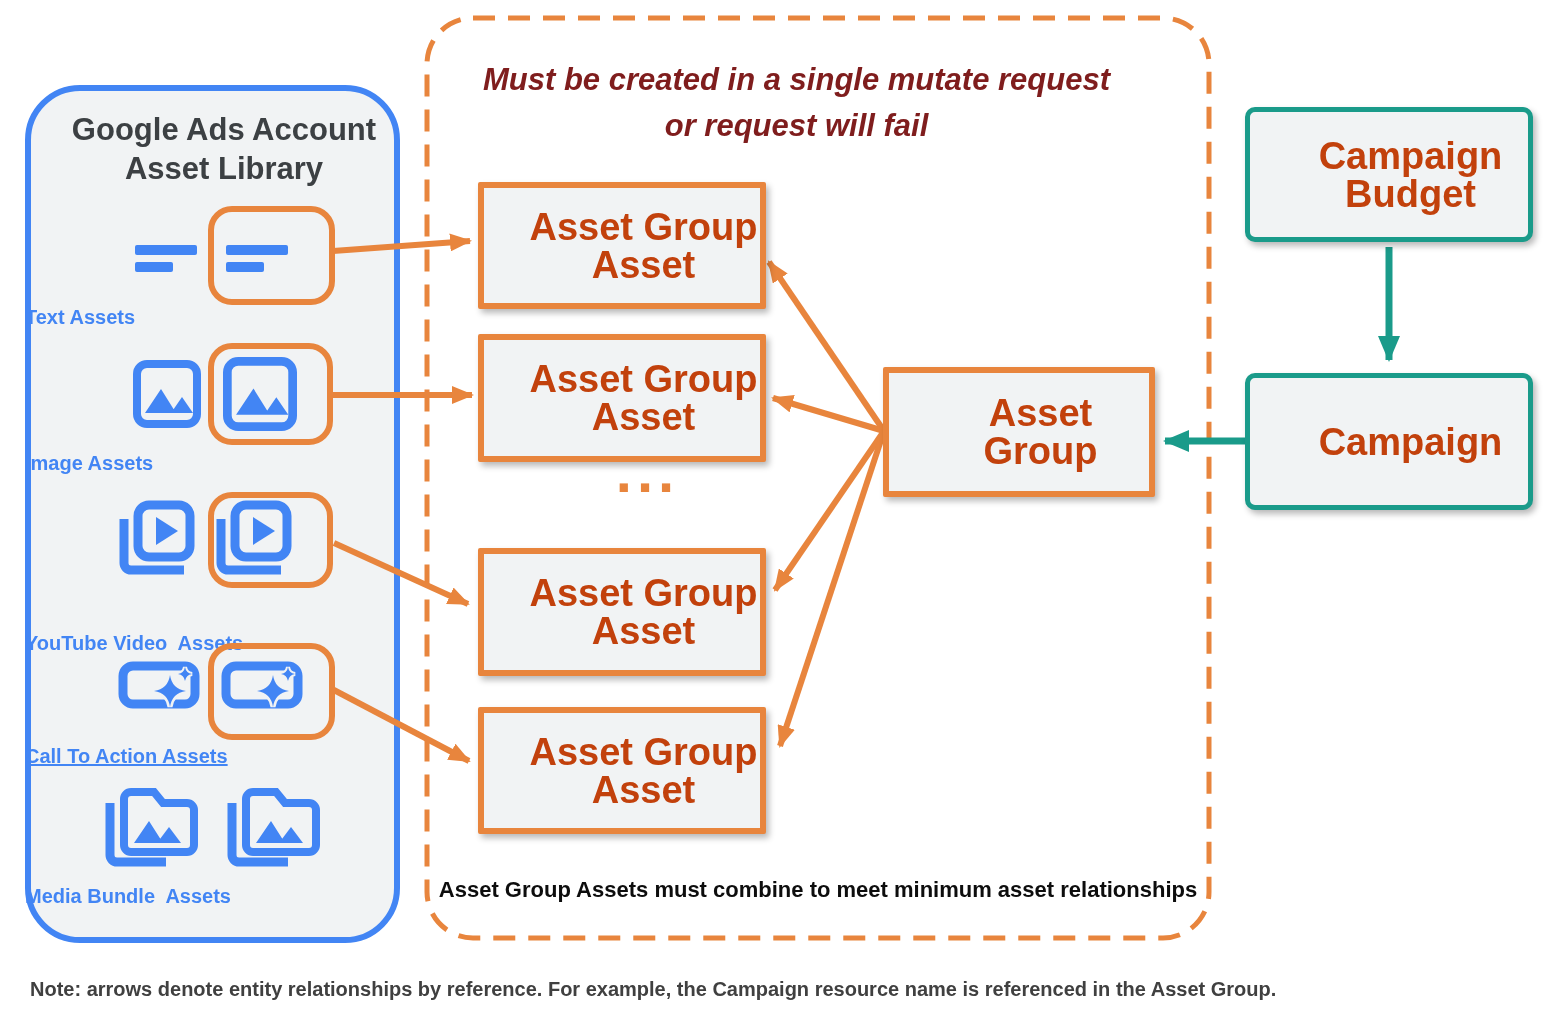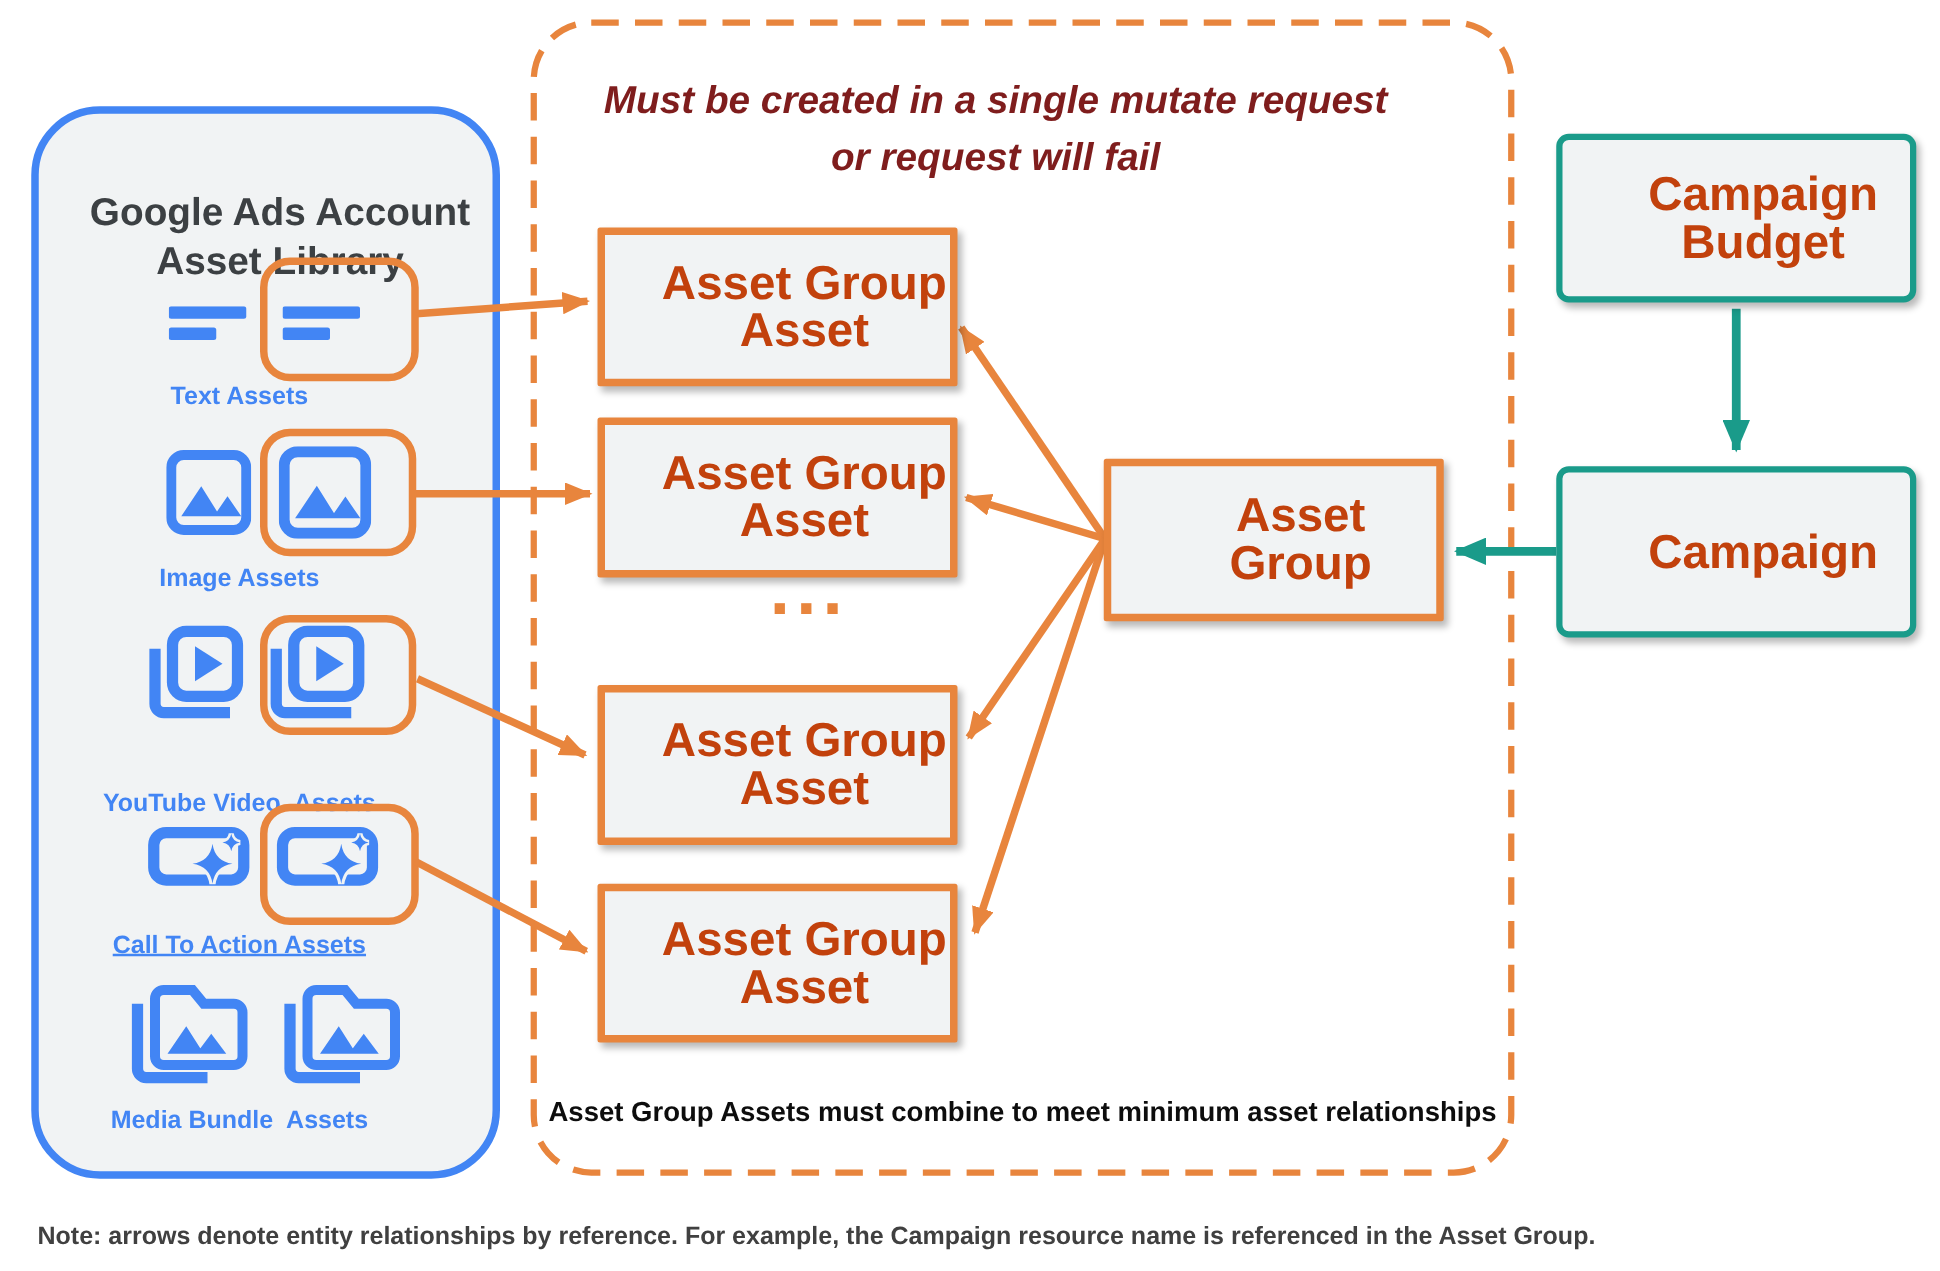--- a/index.html
+++ b/index.html
@@ -8,24 +8,24 @@
     font-family:"Liberation Sans","DejaVu Sans",sans-serif;background:#ffffff;
   }
   .abs{position:absolute;}
   
   .panel{
     left:25px;top:85px;width:375px;height:858px;box-sizing:border-box;
     background:#f1f3f4;border:6px solid #4285f4;border-radius:55px;
   }
   .panel-title{
     left:25px;top:110px;width:398px;text-align:center;
-    font-size:31px;line-height:39px;font-weight:bold;color:#3c4043;white-space:pre-line;margin-top:40px;
+    font-size:31px;line-height:39px;font-weight:bold;color:#3c4043;white-space:pre-line;
   }
   .asset-label{
-    left:25px;width:333px;text-align:center;
+    left:25px;width:333px;
     font-size:20px;font-weight:bold;color:#4285f4;white-space:pre;
   }
   .hl-box{
     box-sizing:border-box;border:6px solid #e8853d;border-radius:24px;background:transparent;
   }
   
   .node{
     box-sizing:border-box;display:flex;align-items:center;justify-content:center;
     background:#f1f3f4;text-align:center;font-weight:bold;color:#c2410c;
     font-size:38px;line-height:38px;white-space:pre-line;

